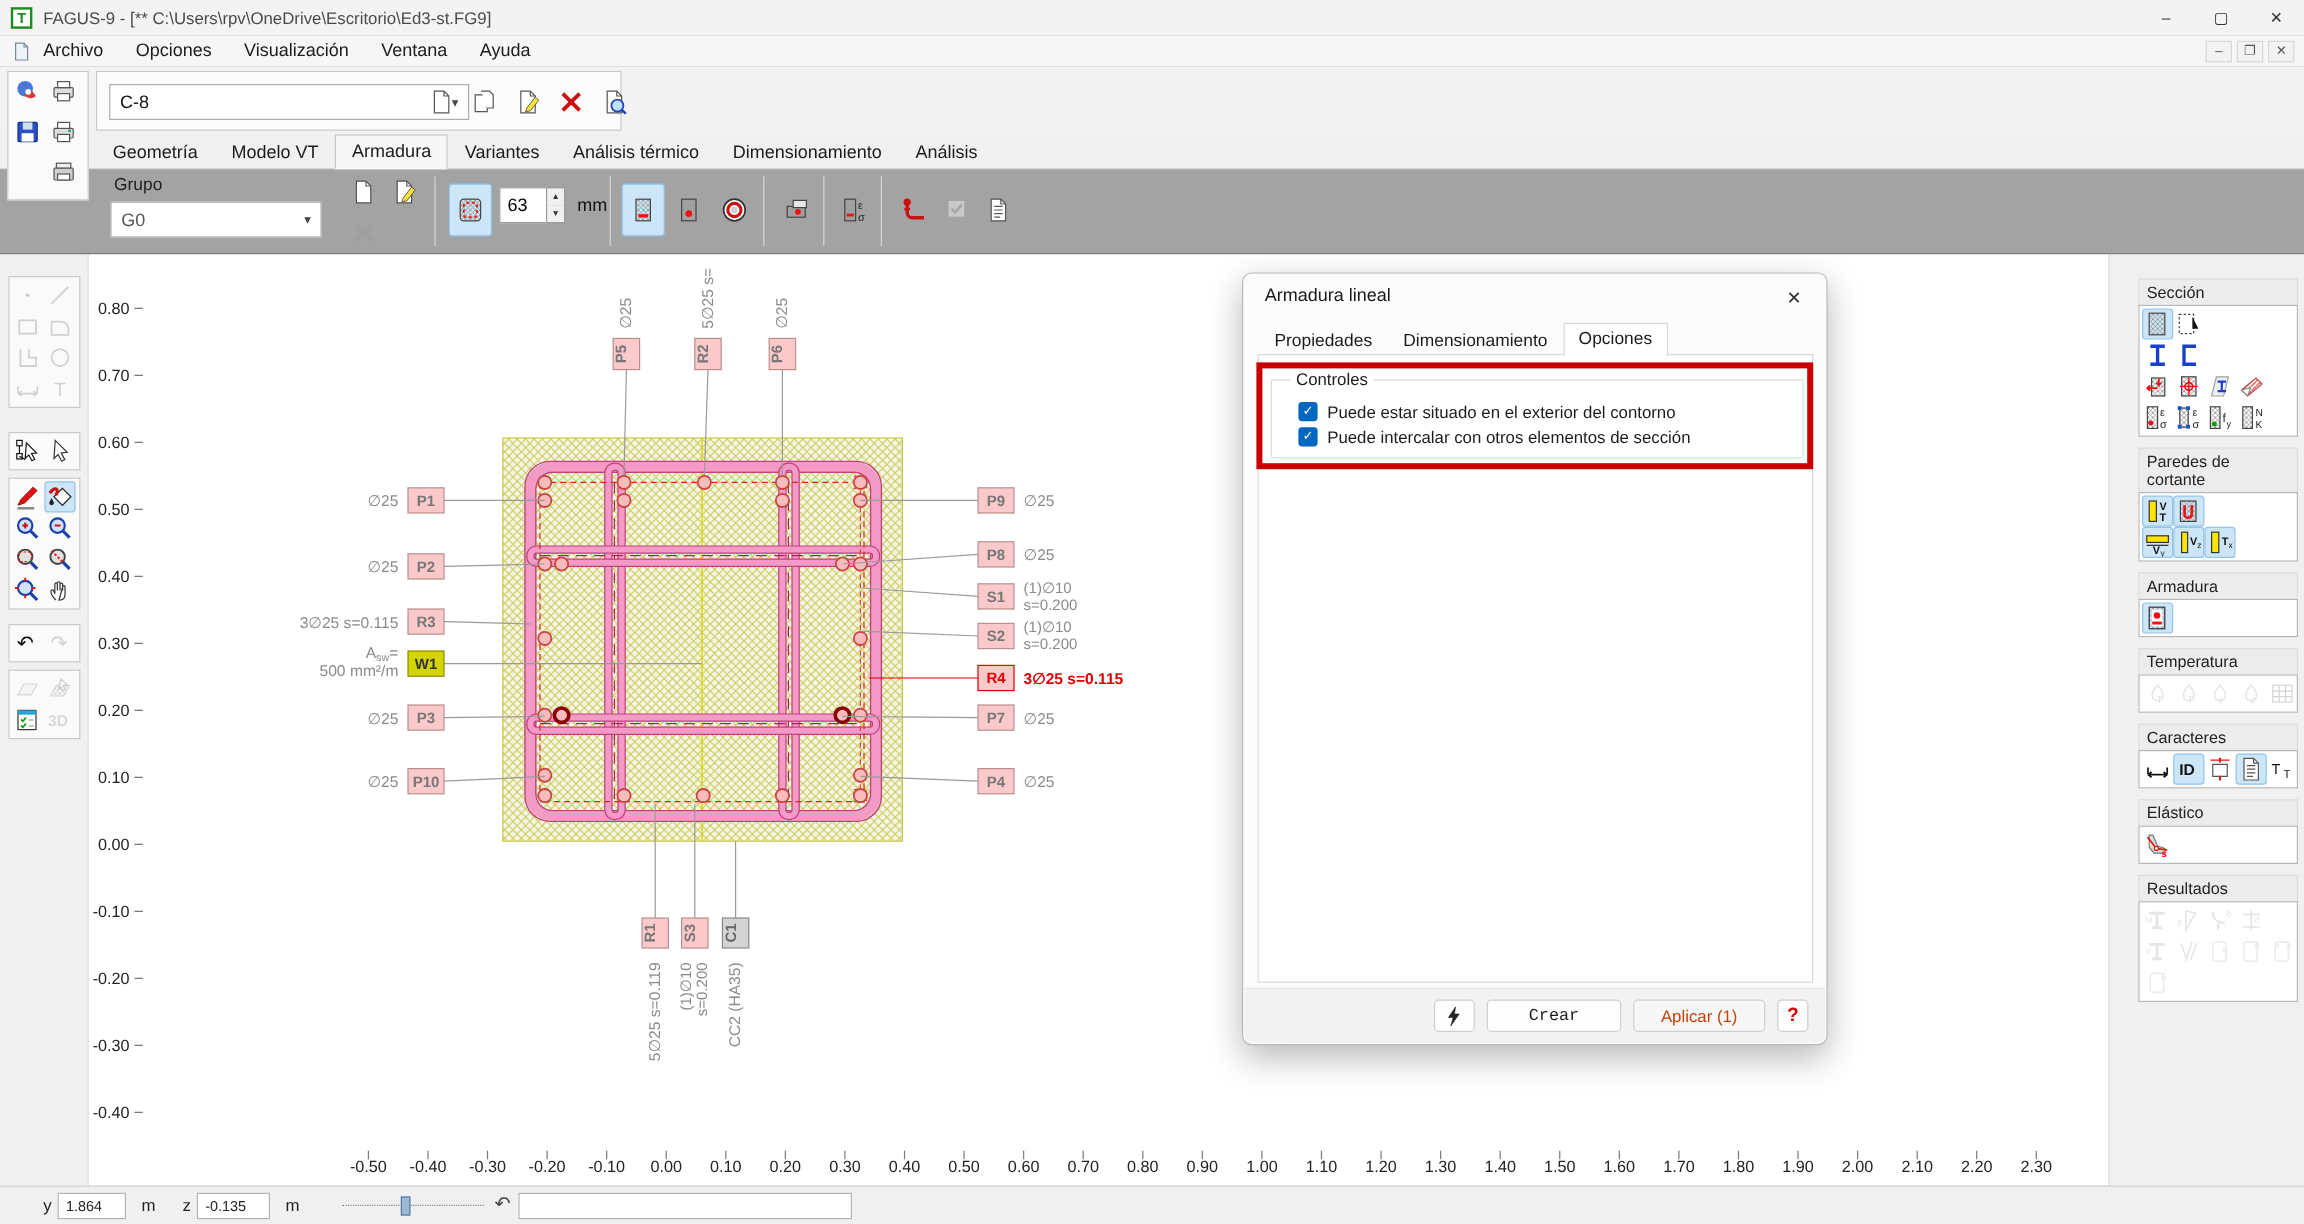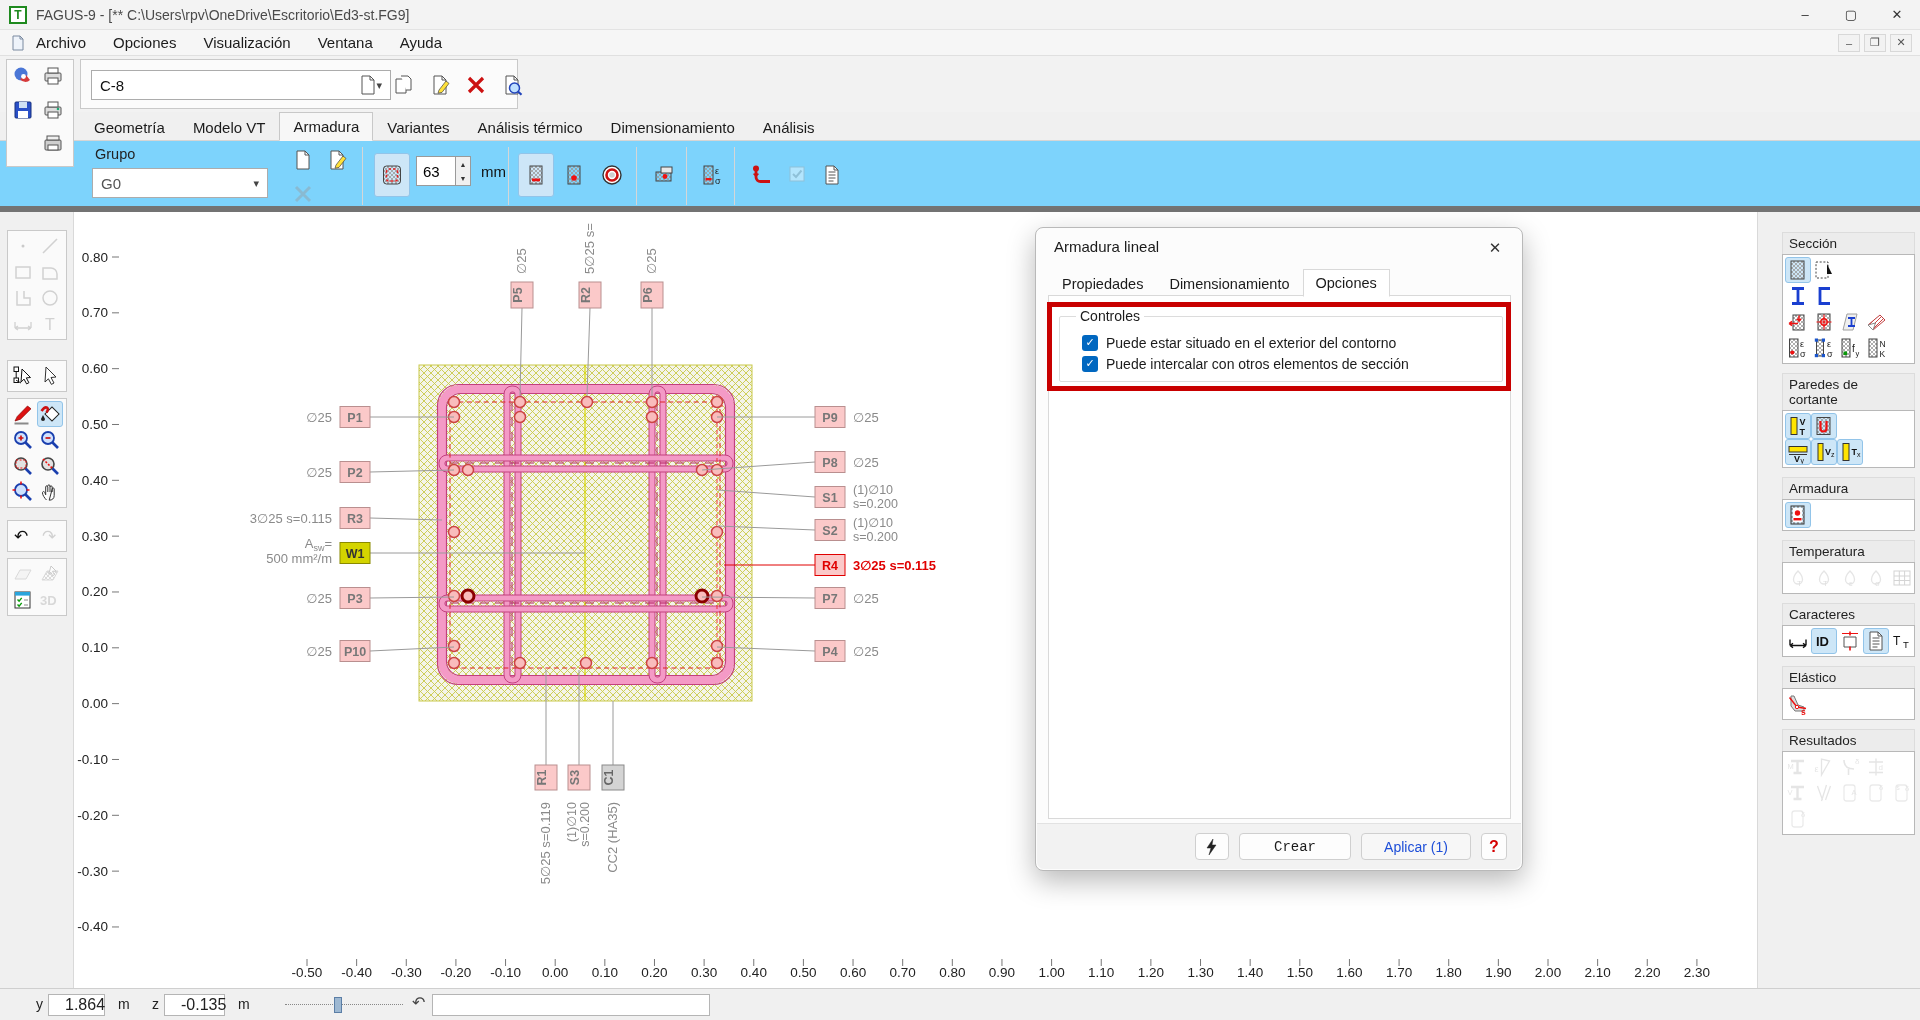--- a/index.html
+++ b/index.html
@@ -22,21 +22,21 @@
   
   #toolbar1{position:absolute;left:0;top:56px;width:1920px;height:56px;background:#f2f2f2;}
   #quickbox{position:absolute;left:6px;top:3px;width:68px;height:108px;background:#fafafa;border:1px solid #c9c9c9;z-index:5;display:grid;grid-template-columns:30px 30px;grid-auto-rows:34px;justify-content:center;padding-top:3px;}
   #mainbox{position:absolute;left:80px;top:3px;width:438px;height:50px;background:#fbfbfb;border:1px solid #c9c9c9;}
   .combo{background:#fff;border:1px solid #acacac;display:flex;align-items:center;font-size:15px;color:#111;padding-left:8px;position:relative;}
   .combo .chev{margin-left:auto;margin-right:8px;color:#444;font-size:11px;}
   #sect-combo{position:absolute;left:10px;top:10px;width:300px;height:30px;}
   #tabbar{position:absolute;left:0;top:112px;width:1920px;height:29px;background:#f0f0f0;border-bottom:1px solid #d5d5d5;display:flex;align-items:flex-end;padding-left:80px;}
   .tab{font-size:15px;color:#1b1b1b;padding:0 13px;height:27px;line-height:26px;border:1px solid transparent;margin-bottom:-1px;}
   .tab.active{background:#f7f7f7;border-color:#c8c8c8;border-bottom-color:#f7f7f7;height:29px;line-height:28px;z-index:2;}
-  #toolbar2{position:absolute;left:0;top:141px;width:1920px;height:71px;background:#7dd3fc;border-bottom:6px solid #737373;}
+  #toolbar2{position:absolute;left:0;top:141px;width:1920px;height:71px;background:#a3a3a3;border-bottom:1px solid #737373;}
   .vsep{position:absolute;top:6px;height:58px;width:1px;background:#d6d6d6;}
   .icbtn{display:inline-flex;align-items:center;justify-content:center;border:1px solid transparent;border-radius:3px;}
   .icbtn.sel{background:#cde6f7;border-color:#92c4e9;}
   .icbtn.dis{opacity:.42;}
   .ib26{width:26px;height:26px;} .ib30{width:30px;height:30px;} .ib40{width:36px;height:44px;}
   #dia-input-wrap{position:absolute;left:416px;top:15px;display:flex;align-items:center;}
   #dia-input{width:40px;height:30px;border:1px solid #9a9a9a;font-size:15px;padding-left:6px;font-family:inherit;}
   #spin{display:flex;flex-direction:column;width:15px;height:30px;border:1px solid #9a9a9a;border-left:none;}
   #spin div{flex:1;display:flex;align-items:center;justify-content:center;font-size:7px;color:#333;background:#f0f0f0;}
   #mm-label{font-size:15px;color:#111;margin-left:10px;}
@@ -65,25 +65,25 @@
   #dlg-redbox{position:absolute;left:-2px;top:6px;width:464px;height:89px;border:5px solid #c80000;pointer-events:none;z-index:4;}
   #dlg-fieldset{position:absolute;left:8px;top:12px;width:444px;height:74px;border:1px solid #dcdcdc;border-radius:2px;}
   #dlg-fieldset legend{font-size:14px;color:#1b1b1b;padding:0 4px;margin-left:4px;}
   .chk-row{display:flex;align-items:center;gap:8px;margin:5px 0 0 10px;}
   .chk-box{width:16px;height:16px;background:#0067c0;border-radius:3px;color:#fff;font-size:11px;display:flex;align-items:center;justify-content:center;flex:0 0 16px;}
   .chk-label{font-size:14px;color:#1b1b1b;}
   #dlg-footer{position:absolute;left:1px;right:1px;bottom:1px;height:46px;background:#f2f2f2;border-top:1px solid #e2e2e2;border-radius:0 0 7px 7px;display:flex;align-items:center;justify-content:flex-end;gap:10px;padding-right:14px;}
   .dbtn{height:27px;background:#fdfdfd;border:1px solid #cfcfcf;border-radius:4px;font-size:14px;color:#1b1b1b;display:flex;align-items:center;justify-content:center;}
   #btn-flash{width:34px;}
   #btn-crear{width:112px;font-family:Liberation Mono, monospace;}
-  #btn-aplicar{width:110px;color:#1d4ed8;background:#f7f7f7;}
+  #btn-aplicar{width:110px;color:#c2410c;background:#f7f7f7;}
   #btn-help{width:26px;color:#d40000;font-weight:bold;font-size:16px;}
   
   #statusbar{position:absolute;left:0;bottom:0;width:1920px;height:32px;background:#f0f0f0;border-top:1px solid #cfcfcf;font-size:14px;color:#222;}
-  .sb-box{position:absolute;top:5px;height:22px;background:#fff;border:1px solid #b5b5b5;display:flex;align-items:center;padding-left:16px;font-size:16px;}
+  .sb-box{position:absolute;top:5px;height:22px;background:#fff;border:1px solid #b5b5b5;display:flex;align-items:center;padding-left:6px;font-size:12px;}
   #slider-track{position:absolute;left:285px;top:15px;width:118px;border-top:1px dotted #888;}
   #slider-handle{position:absolute;left:334px;top:8px;width:8px;height:16px;background:#9db8d2;border:1px solid #5b7ea6;}
   #undo-hist{position:absolute;left:412px;top:4px;font-size:16px;color:#444;}
 </style>
 </head>
 <body>
 
 <svg width="0" height="0" style="position:absolute">
   <defs>
     <pattern id="h" width="4" height="4" patternUnits="userSpaceOnUse">

